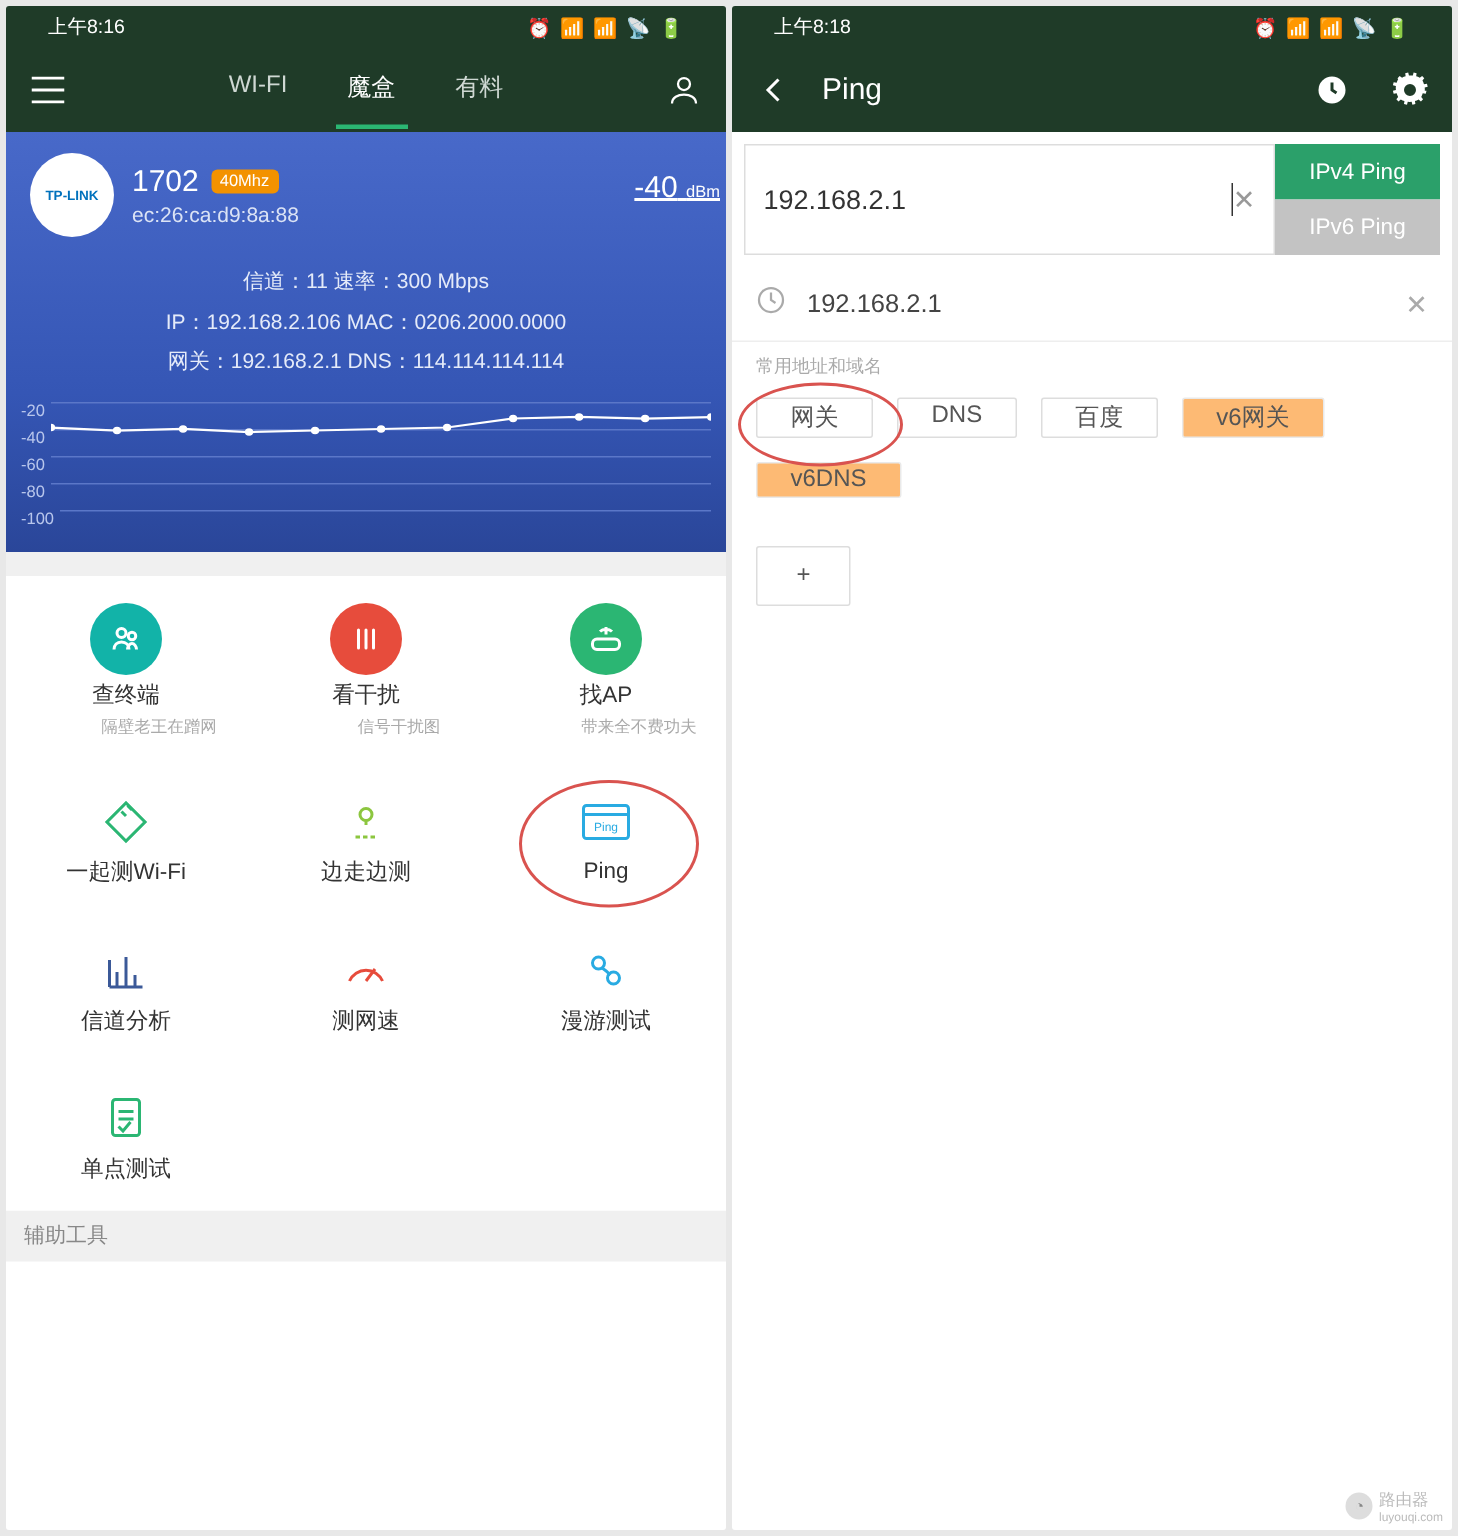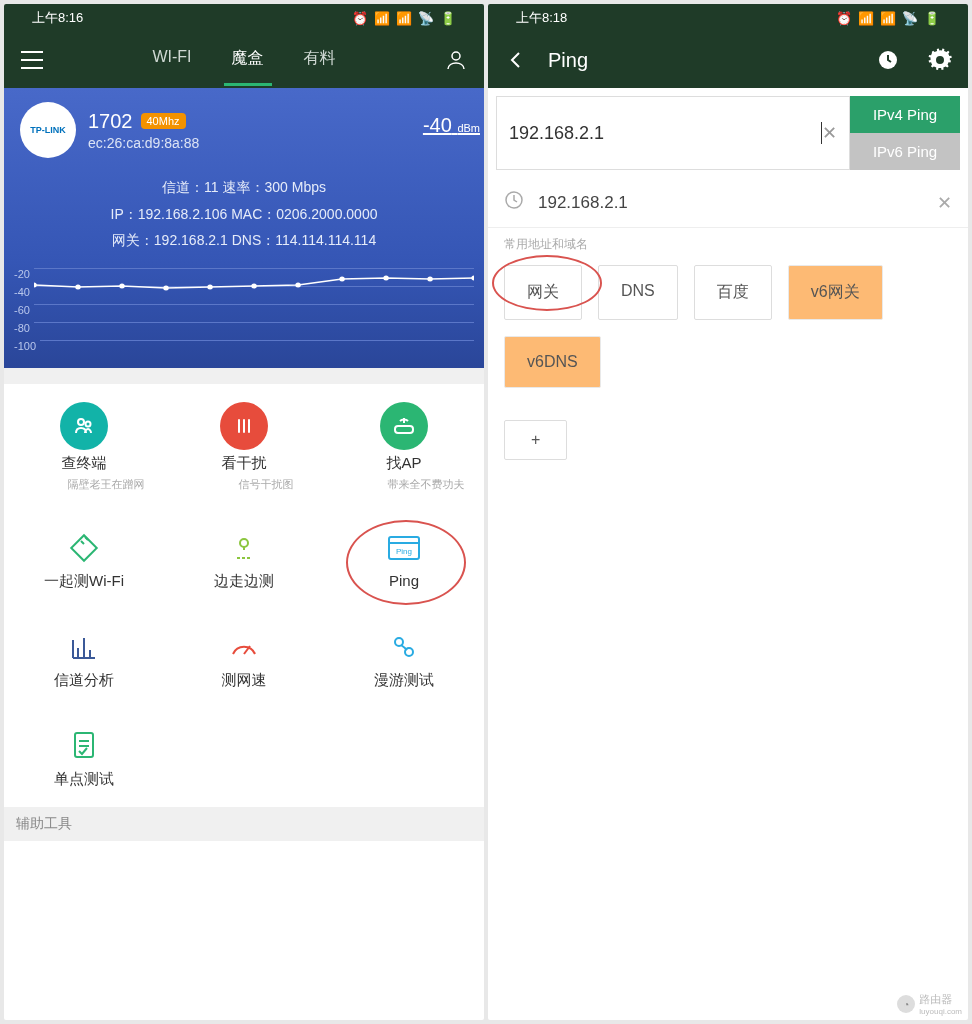--- a/index.html
+++ b/index.html
@@ -58,21 +58,21 @@
   .ping-input-wrap .clear { color:#999; font-size:18px; }
   .ping-btns { width:110px; display:flex; flex-direction:column; }
   .ipv4-btn { background:#2ba06a; color:#fff; text-align:center; padding:10px 4px; font-size:15px; font-weight:500; }
   .ipv6-btn { background:#c3c3c3; color:#fff; text-align:center; padding:10px 4px; font-size:15px; font-weight:500; }
 
   .history-row { display:flex; align-items:center; padding:12px 16px; font-size:17px; color:#444; gap:14px; border-bottom:1px solid #eee; }
   .history-row .del { margin-left:auto; color:#aaa; font-size:18px; }
 
   .tags-label { font-size:12px; color:#aaa; padding:8px 16px 0; }
   .tags { display:flex; flex-wrap:wrap; gap:16px; padding:12px 16px; }
-  .tag-btn { border:1px solid #ddd; background:#fff; color:#555; padding:16px 22px; font-size:16px; border-radius:2px; }
+  .tag-btn { border:1px solid #ddd; background:#fff; color:#555; padding:2px 22px; font-size:16px; border-radius:2px; }
   .tag-btn.filled { background:#fdba74; border-color:#e9e9e9; }
   .tag-btn.plus { padding:10px 26px; }
 
   .watermark { position:absolute; bottom:4px; right:6px; font-size:11px; color:#bbb; display:flex; align-items:center; gap:4px; }
   .watermark-logo { width:18px; height:18px; border-radius:50%; background:#ddd; display:flex; align-items:center; justify-content:center; font-size:10px; color:#888;}
 </style>
 </head>
 <body>
 
 <div class="phone">

